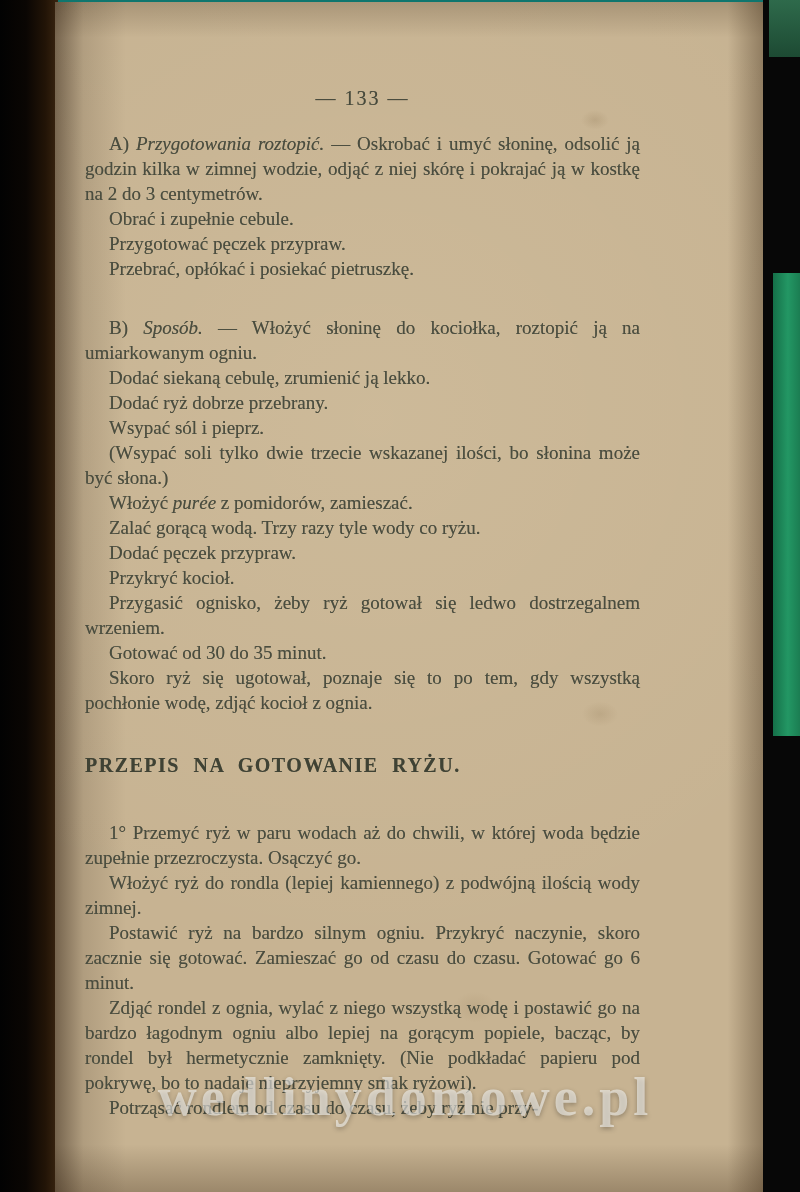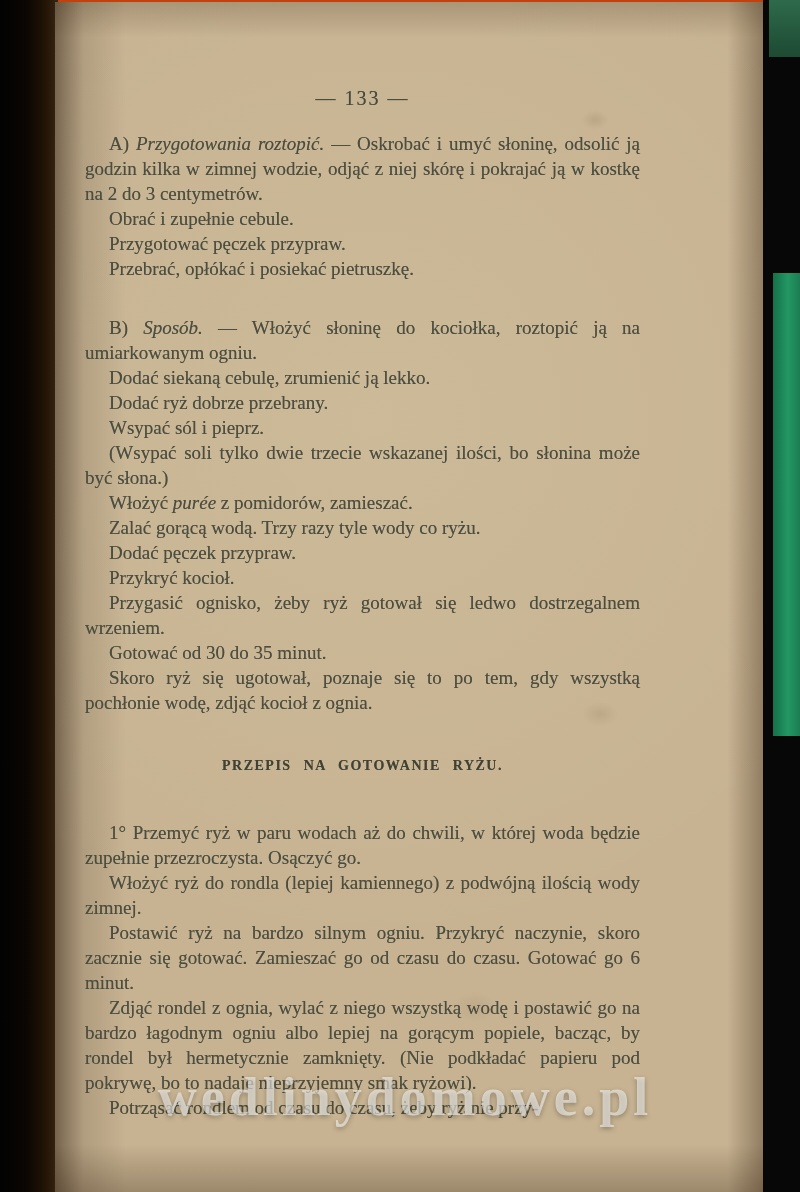--- a/index.html
+++ b/index.html
@@ -4,21 +4,21 @@
 <style>
   html, body {
     margin: 0;
     padding: 0;
     background: #000;
   }
   .scan {
     position: relative;
     width: 800px;
     height: 1192px;
-    background: #c2410c;
+    background: #0f766e;
     overflow: hidden;
     font-family: "Liberation Serif", "DejaVu Serif", serif;
   }
   
   .edge-left {
     position: absolute;
     left: 0; top: 0;
     width: 58px; height: 100%;
     background: linear-gradient(90deg, #020202 0%, #0a0603 45%, #221407 78%, #3a2510 100%);
   }
@@ -76,22 +76,22 @@
   .para {
     margin: 0;
     text-indent: 24px;
     text-align: justify;
   }
   .gap-before {
     margin-top: 34px;
   }
   .section-heading {
     margin: 38px 0 42px 0;
-    text-align: center;
-    font-size: 14px;
+    text-align: left;
+    font-size: 20px;
     font-weight: bold;
     letter-spacing: 1.5px;
     word-spacing: 7px;
     color: #3f4234;
   }
   .watermark {
     position: absolute;
     left: 20px;
     width: 770px;
     top: 1066px;

